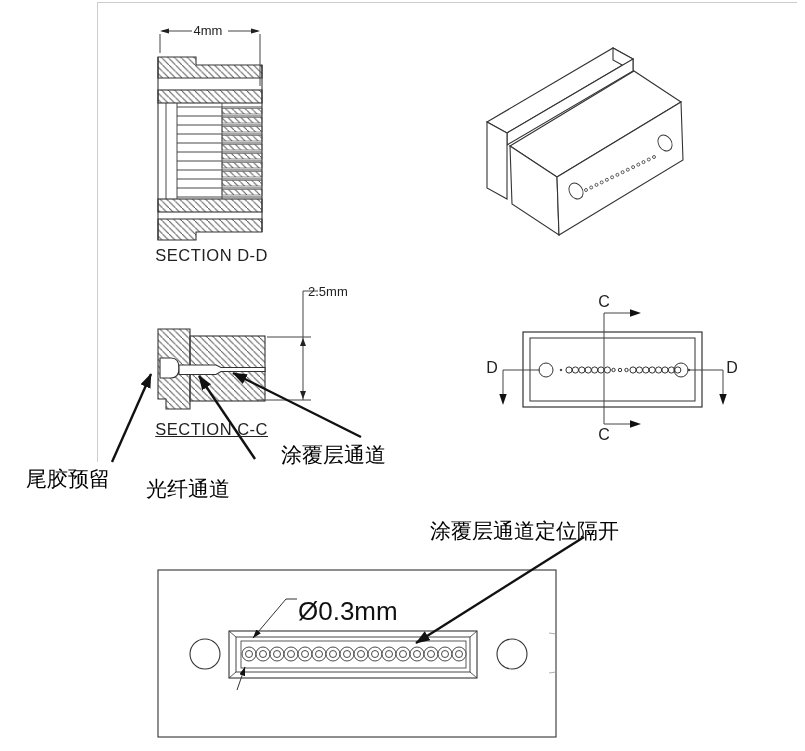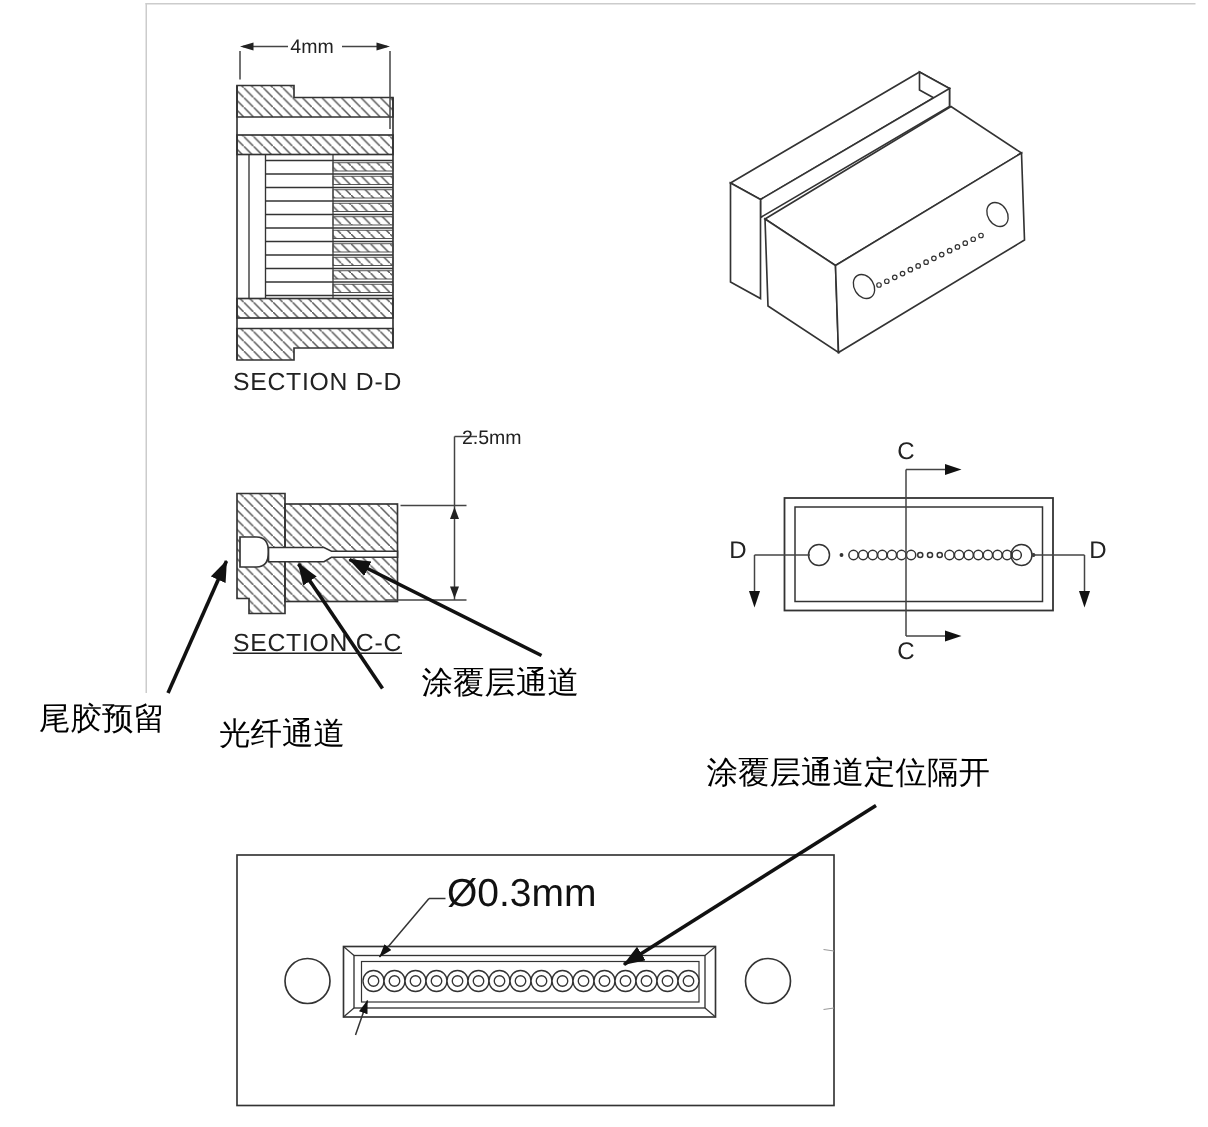--- a/index.html
+++ b/index.html
@@ -4,21 +4,21 @@
 <style>
   html,body{margin:0;padding:0;background:#ffffff;}
   #stage{
     position:relative;width:805px;height:751px;background:#fff;overflow:hidden;
     font-family:"Liberation Sans",sans-serif;color:#000;
   }
   .frameline{position:absolute;background:#cccccc;}
   svg.linework{position:absolute;left:0;top:0;}
   .lbl{position:absolute;white-space:nowrap;color:#111;}
   .dim{font-family:"Liberation Sans",sans-serif;font-size:13px;color:#222;}
-  .dim-big{font-family:"Liberation Sans",sans-serif;font-size:26px;color:#111;}
+  .dim-big{font-family:"Liberation Sans",sans-serif;font-size:26px;color:#111;margin-top:16px;}
   .secname{font-family:"Liberation Sans",sans-serif;font-size:16.5px;letter-spacing:.5px;color:#222;text-align:right;}
   .marker{font-family:"Liberation Sans",sans-serif;font-size:16px;color:#222;text-align:center;width:20px;}
   .cjk{font-family:"Liberation Serif",serif;font-size:21px;color:#000;}
 </style>
 </head>
 <body>
 
 <div id="stage">
 
   <div class="frameline" style="left:97px;top:2px;width:700px;height:1px;"></div>
@@ -255,16 +255,16 @@
   <div class="lbl secname" style="left:148px;top:420px;width:120px;text-decoration:underline;">SECTION C-C</div>
 
   <div class="lbl marker" style="left:594px;top:293px;">C</div>
   <div class="lbl marker" style="left:594px;top:426px;">C</div>
   <div class="lbl marker" style="left:482px;top:359px;">D</div>
   <div class="lbl marker" style="left:722px;top:359px;">D</div>
 
   <div class="lbl cjk" style="left:26px;top:465px;">尾胶预留</div>
   <div class="lbl cjk" style="left:146px;top:475px;">光纤通道</div>
   <div class="lbl cjk" style="left:281px;top:441px;">涂覆层通道</div>
-  <div class="lbl cjk" style="left:430px;top:501px;margin-left:41px;">涂覆层通道定位隔开</div>
+  <div class="lbl cjk" style="left:430px;top:517px;">涂覆层通道定位隔开</div>
 
   <div class="lbl dim-big" style="left:298px;top:580px;">Ø0.3mm</div>
 </div>
 
 </body></html>

